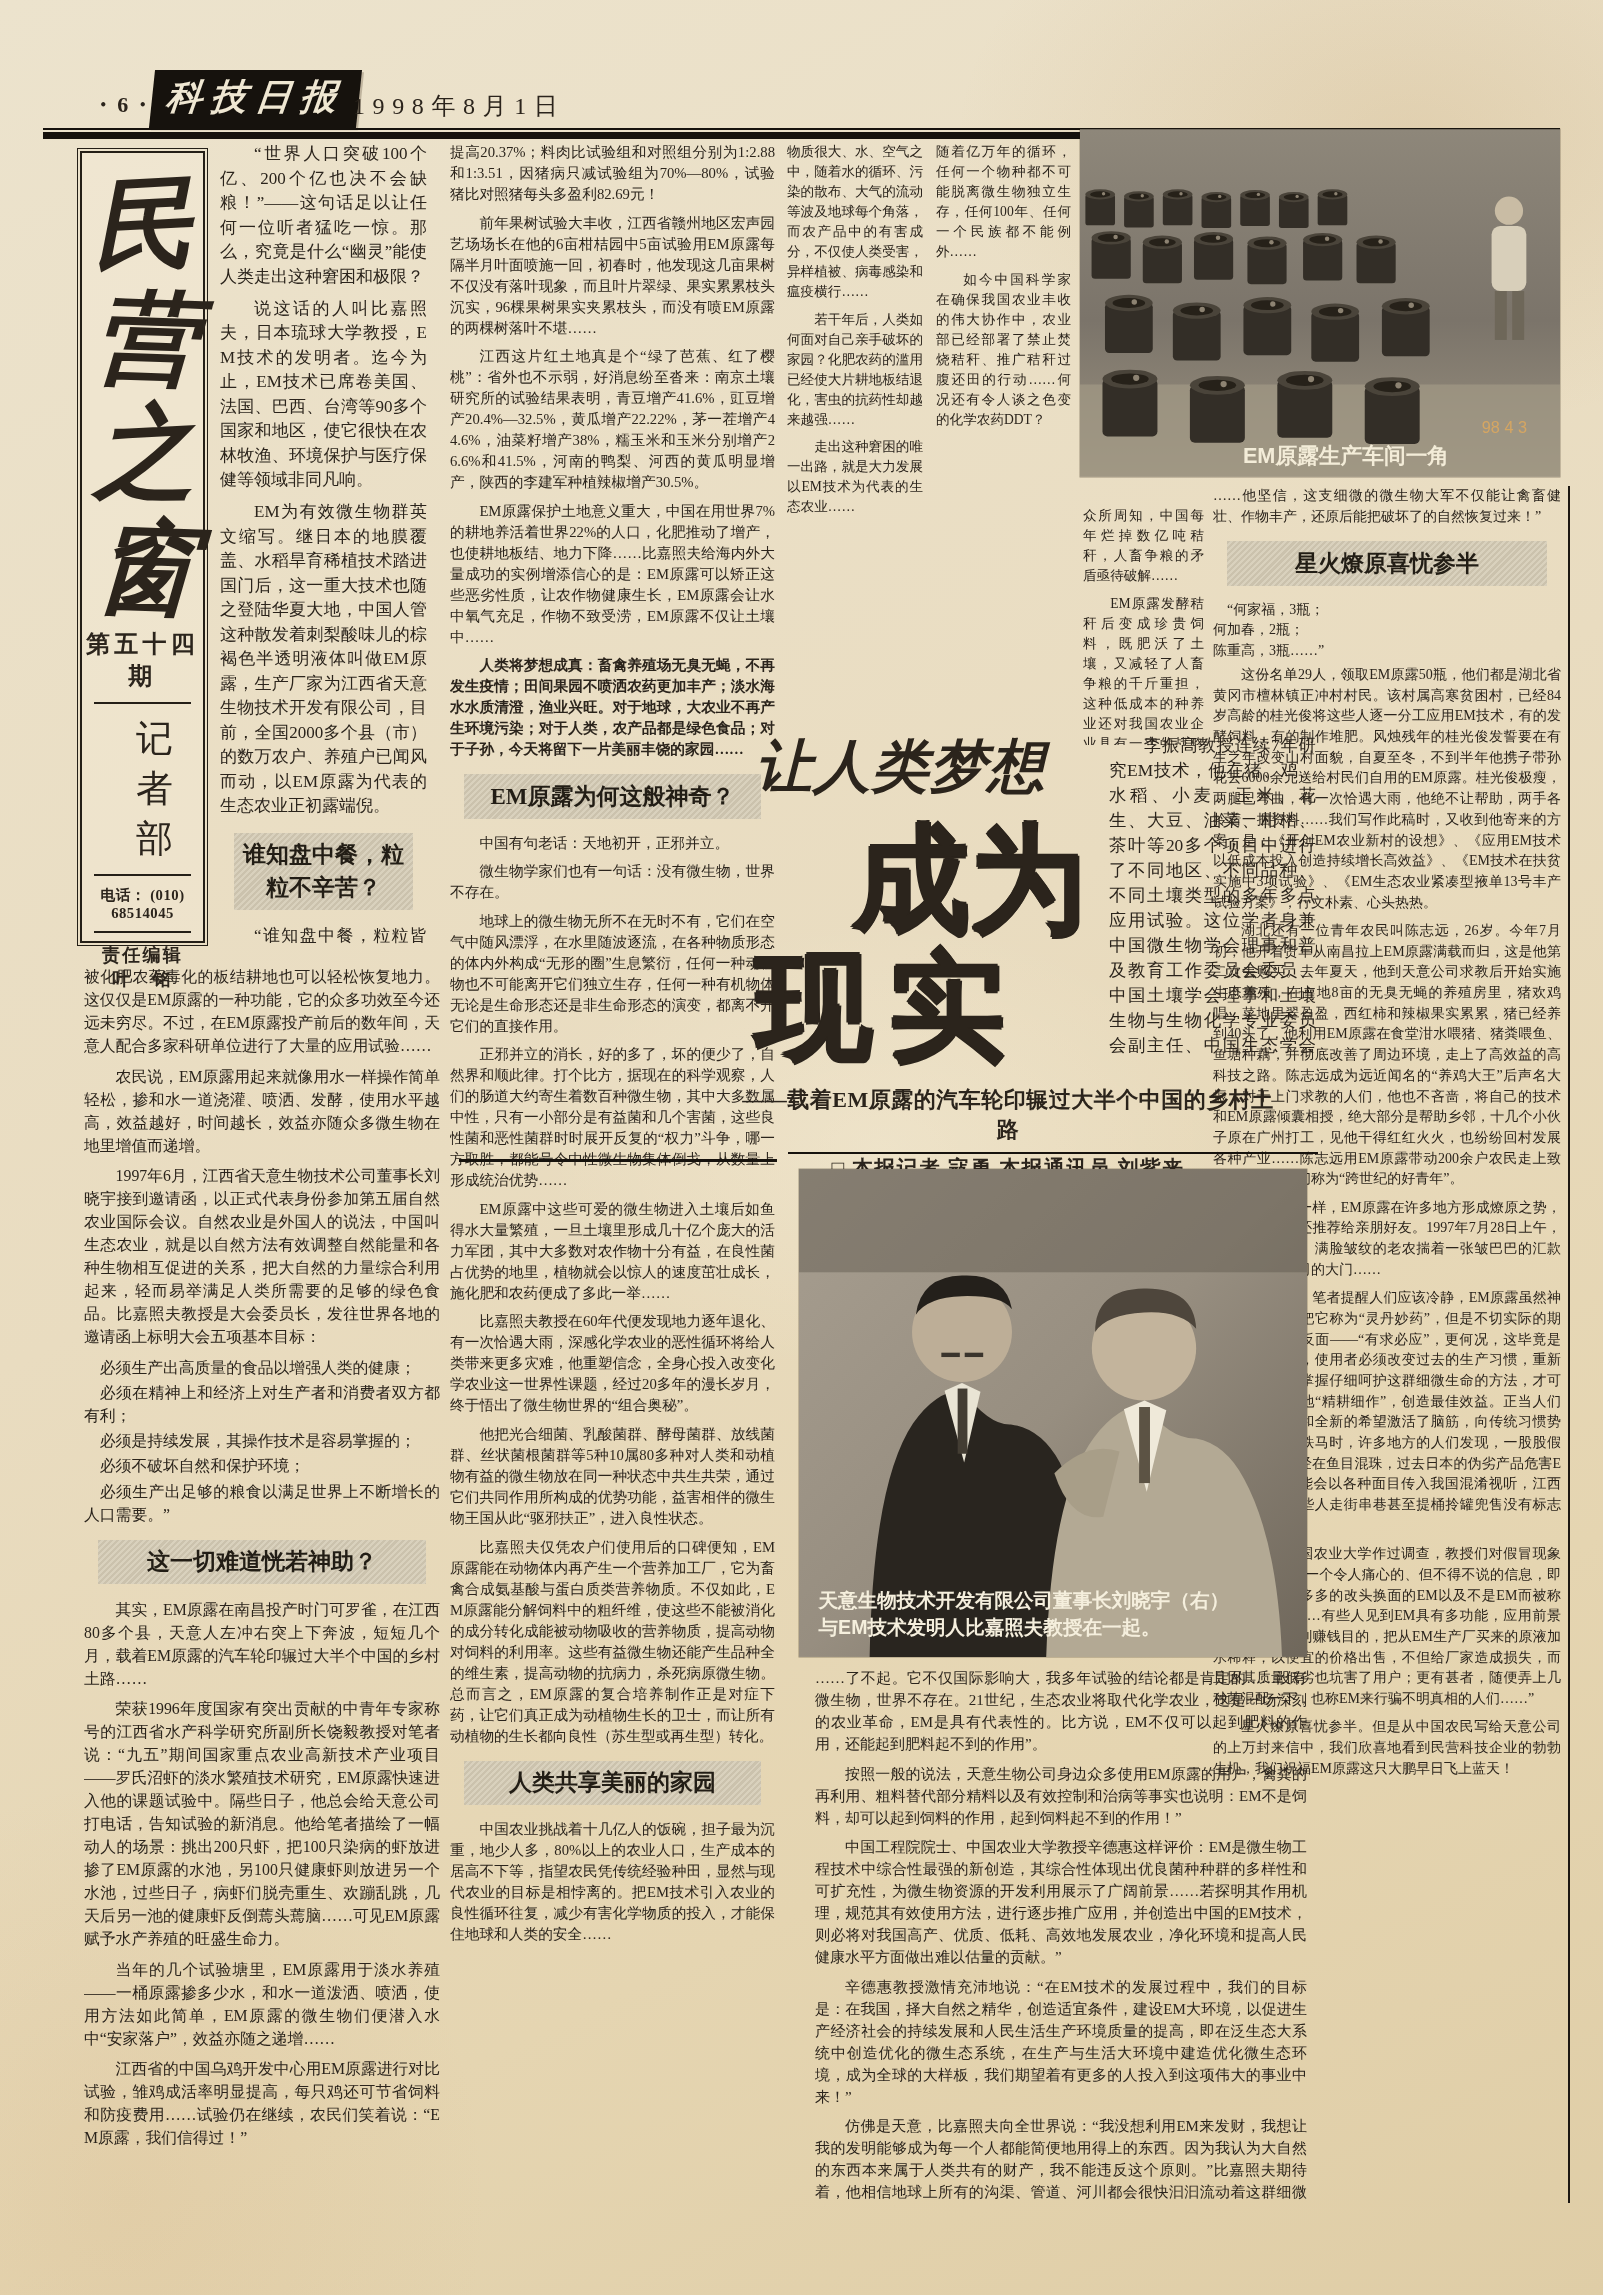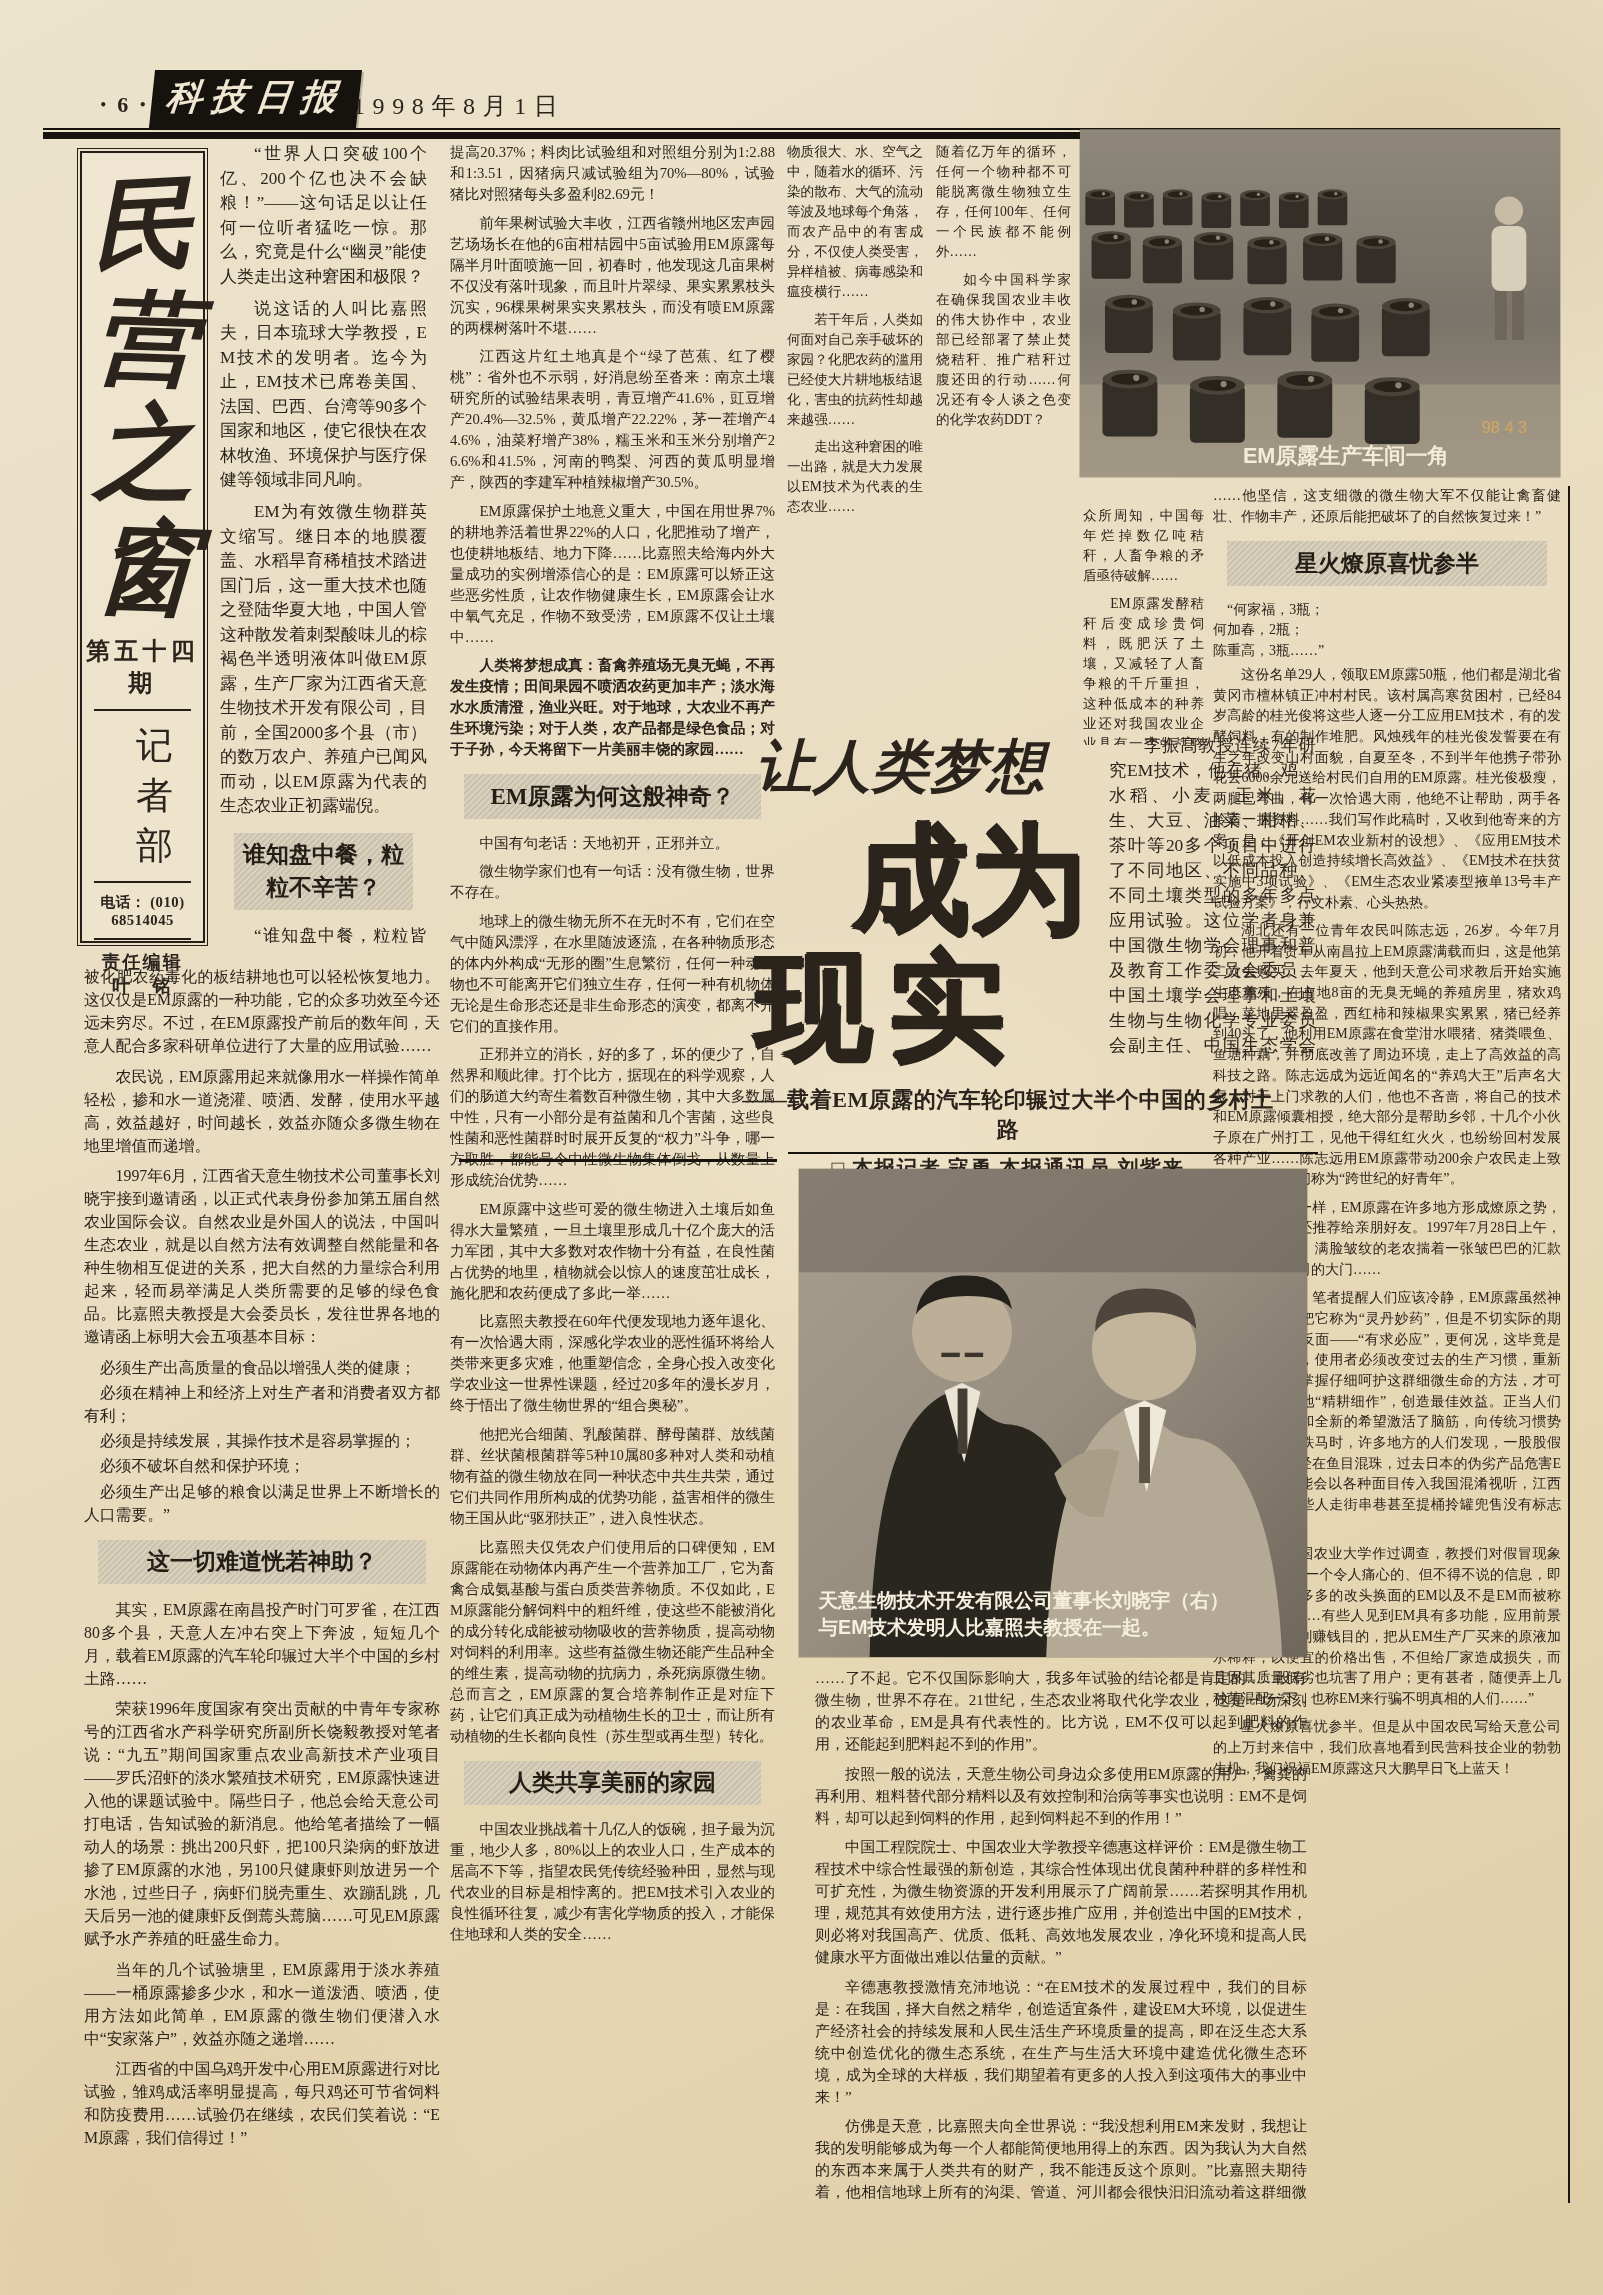--- a/index.html
+++ b/index.html
@@ -21,21 +21,21 @@
     transform:skewX(-6deg); box-shadow:2.2px 2.2px 0 rgba(60,45,25,.25);}
   .issuedate{font-size:24px; letter-spacing:7.6px;}
   .hrule{background:#16120d;}
   
   .masthead{border:2.7px solid #241f17; outline:1.1px solid #241f17; outline-offset:2.7px;
     background:rgba(250,244,228,.25); text-align:center;}
   .mh-char{font-size:102px; line-height:1.12; font-weight:bold; font-style:italic;
     font-family:"DejaVu Serif","Liberation Serif",serif;}
   .mh-char:nth-child(odd){transform:rotate(-3deg);}
   .mh-char:nth-child(even){transform:rotate(2deg) translateX(3.3px);}
-  .mh-issue{font-size:24px; font-weight:bold; letter-spacing:4.3px; margin-top:11px;}
+  .mh-issue{font-size:24px; font-weight:bold; letter-spacing:4.3px; margin-top:4px;}
   .mh-sep{height:2.2px; background:#241f17; margin:9.8px 12px;}
   .mh-dept{font-size:37px; font-weight:normal; letter-spacing:12px;padding-left:36px;}
   .mh-phone{font-size:14.7px; font-weight:bold; letter-spacing:0.5px;}
   .mh-editor{font-size:18px; font-weight:bold; letter-spacing:2.2px;}
   
   .col{position:absolute; overflow:hidden; text-align:justify; word-break:break-all;}
   .blk{margin:0 0 7.6px 0;}
   .blk.p{text-indent:2em;}
   .blk.p0{text-indent:0;}
   .blk.lead{text-indent:2em; font-weight:bold;}

